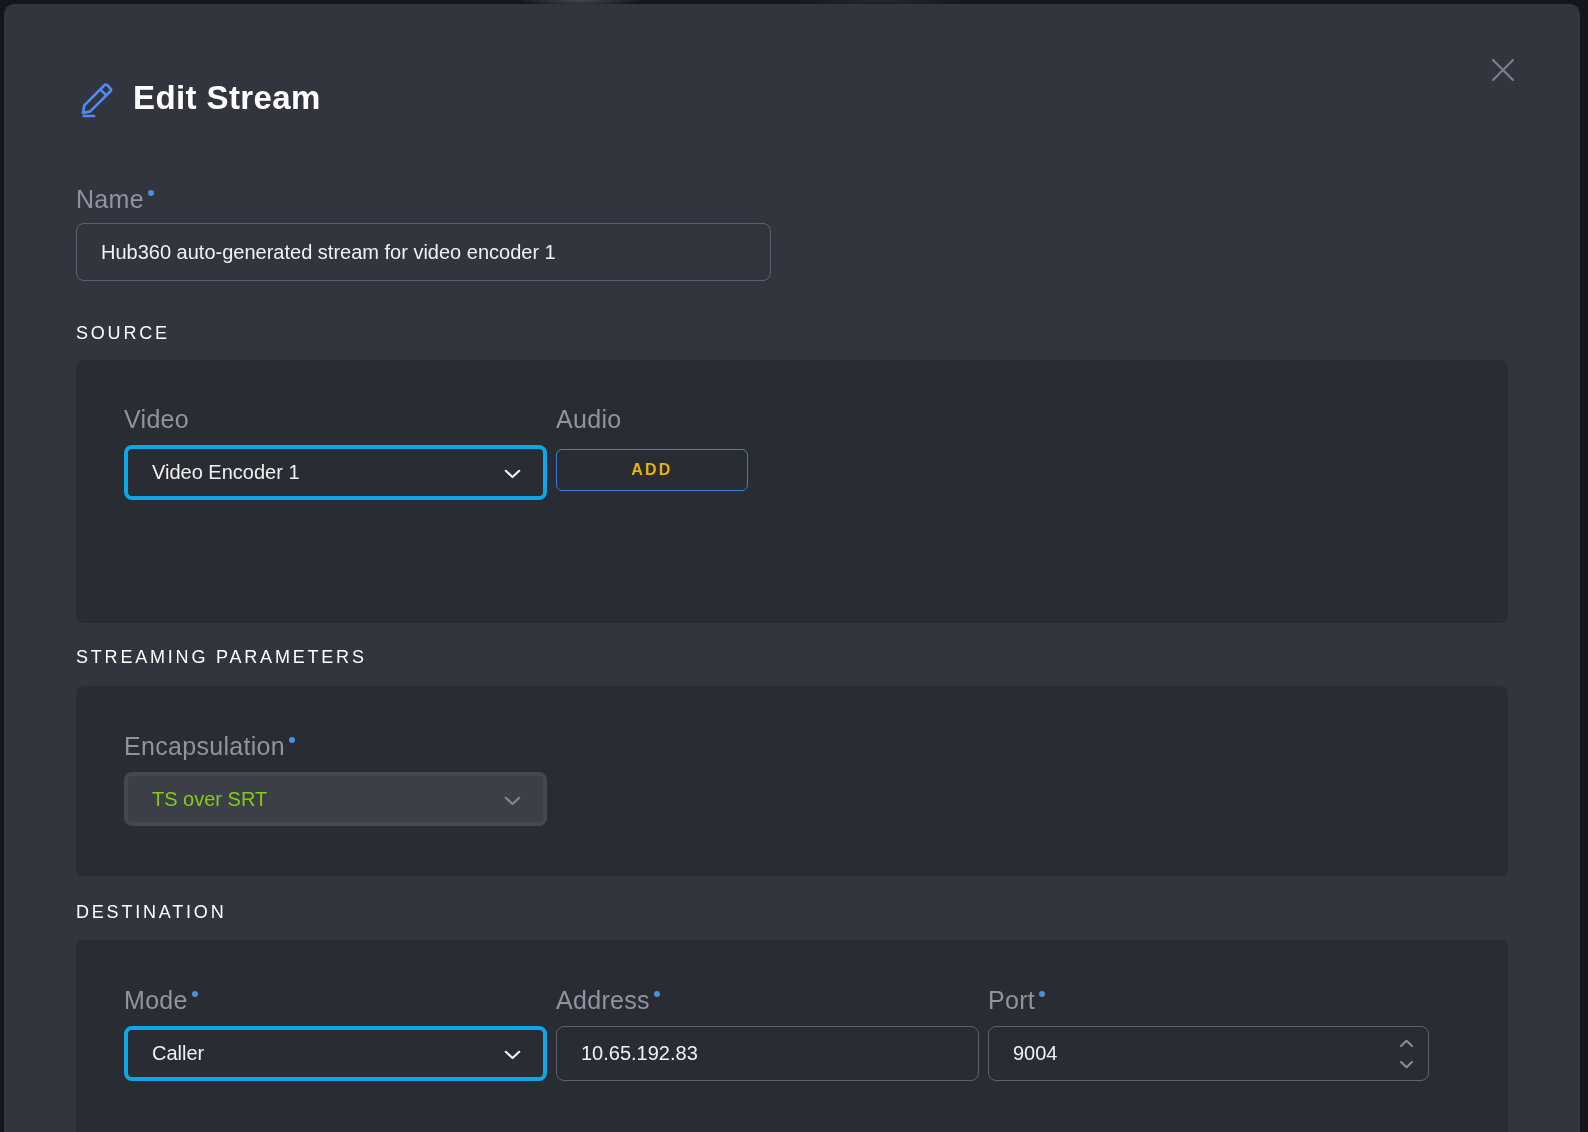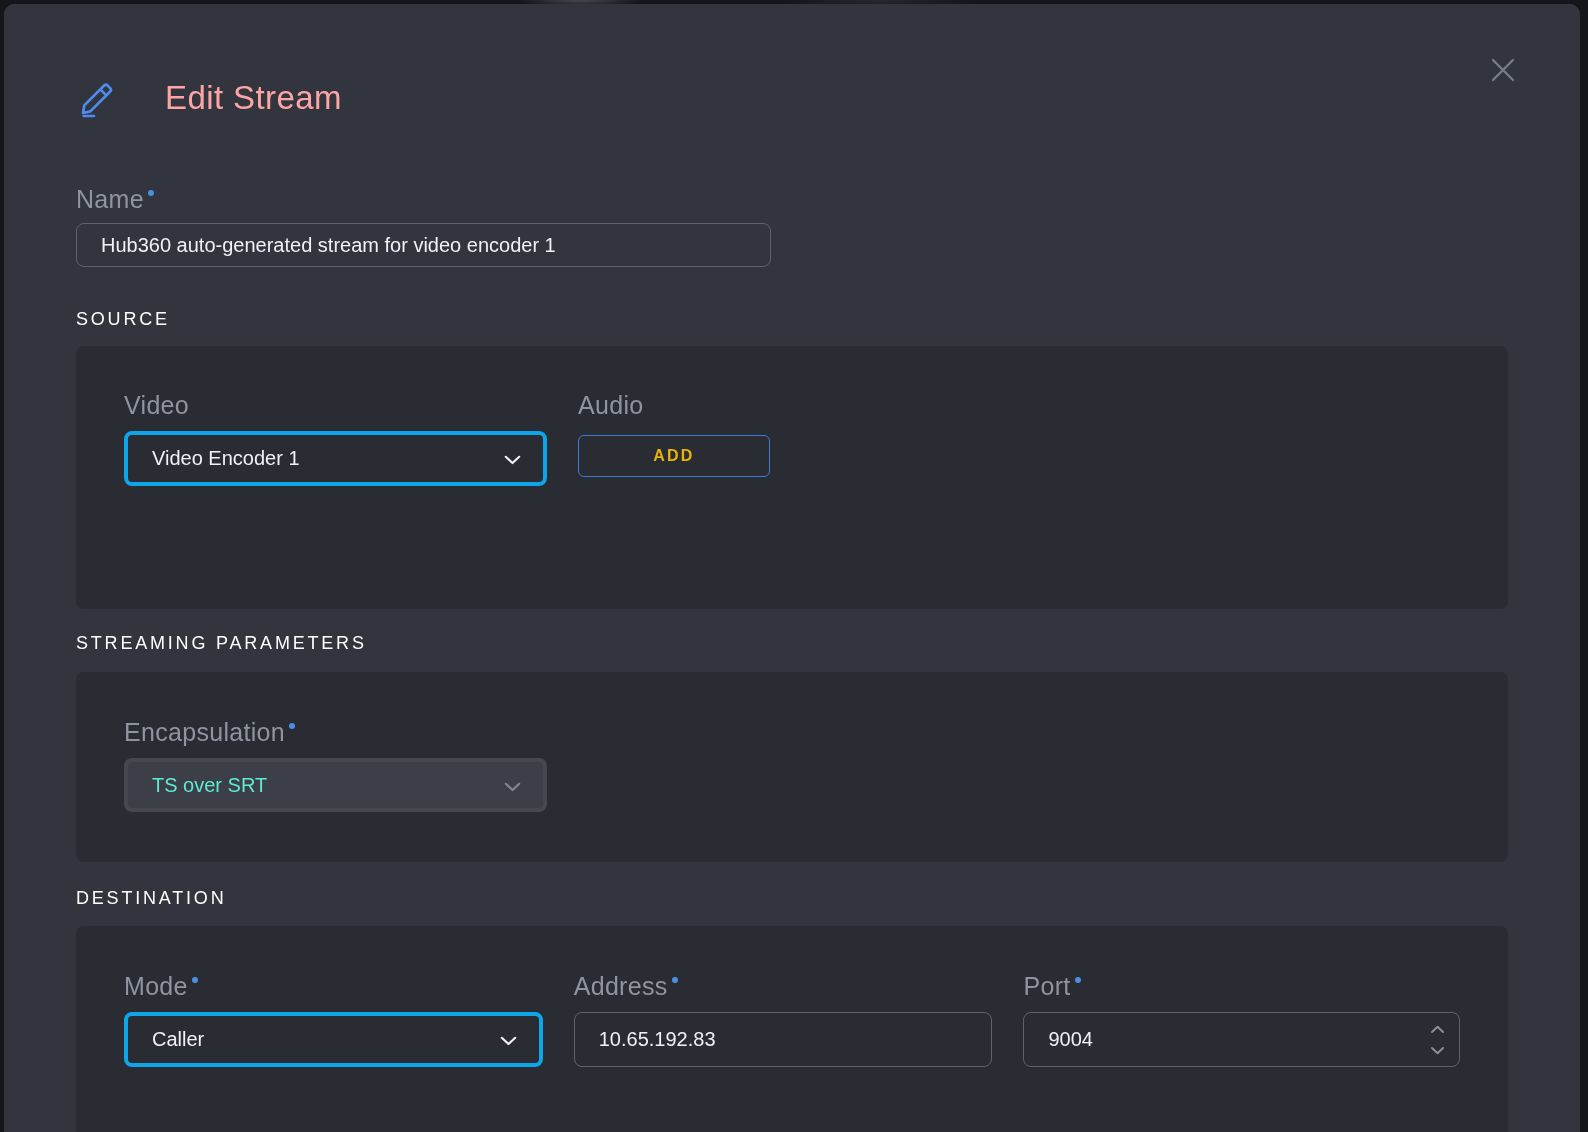--- a/index.html
+++ b/index.html
@@ -20,24 +20,23 @@
     background: #33353e;
     border-radius: 10px 10px 0 0;
     padding: 74px 72px 0 72px;
     color: #f0f1f4;
   }
 
   
   .dialog-header { display: flex; align-items: center; gap: 17px; height: 40px; }
   .dialog-title {
     font-size: 33px;
-    font-weight: 400;
-    color: #fca5a5;
+    font-weight: 700;
+    color: #ffffff;
     letter-spacing: 0.4px;
-    margin-left: 32px;
   }
   .edit-icon { width: 40px; height: 40px; display: flex; align-items: center; justify-content: center; }
 
   .close-btn {
     position: absolute;
     top: 50px; right: 60px;
     width: 34px; height: 34px;
     display: flex; align-items: center; justify-content: center;
     cursor: pointer;
     background: none; border: none;
@@ -57,21 +56,21 @@
     border-radius: 50%;
     background: #4a90e2;
     margin-left: 4px;
     vertical-align: 12px;
   }
 
   
   .name-block { margin-top: 70px; }
   .name-input {
     margin-top: 13px;
-    width: 695px; height: 44px;
+    width: 695px; height: 58px;
     background: transparent;
     border: 1px solid #5e6170;
     border-radius: 8px;
     color: #f0f1f4;
     font-family: "Liberation Sans", "DejaVu Sans", sans-serif;
     font-size: 20px;
     padding: 0 24px;
     outline: none;
     display: block;
   }
@@ -91,21 +90,21 @@
   
   .card {
     background: #2a2c33;
     border-radius: 8px;
     padding: 48px 48px 0 48px;
   }
   .card-source { margin-top: 16px; height: 263px; }
   .card-streaming { margin-top: 18px; height: 190px; padding-top: 49px; }
   .card-destination { margin-top: 17px; height: 320px; padding-top: 49px; }
 
-  .columns { display: flex; gap: 31px; }
+  .columns { display: flex; gap: 9px; }
   .col { width: 423px; }
   .col-port { width: 441px; }
 
   .control { margin-top: 15px; }
 
   
   .dropdown {
     height: 55px;
     border: 4px solid #0ea5e9;
     border-radius: 8px;
@@ -114,21 +113,21 @@
     justify-content: space-between;
     padding: 0 22px 0 24px;
     font-size: 20px;
     color: #f0f1f4;
     cursor: pointer;
     background: transparent;
   }
   .dropdown.disabled {
     background: #3d3f48;
     border-color: rgba(255,255,255,0.05);
-    color: #5eead4;
+    color: #84cc16;
     height: 54px;
   }
 
   
   .text-input {
     width: 100%; height: 55px;
     background: transparent;
     border: 1px solid #5e6170;
     border-radius: 8px;
     color: #f0f1f4;

